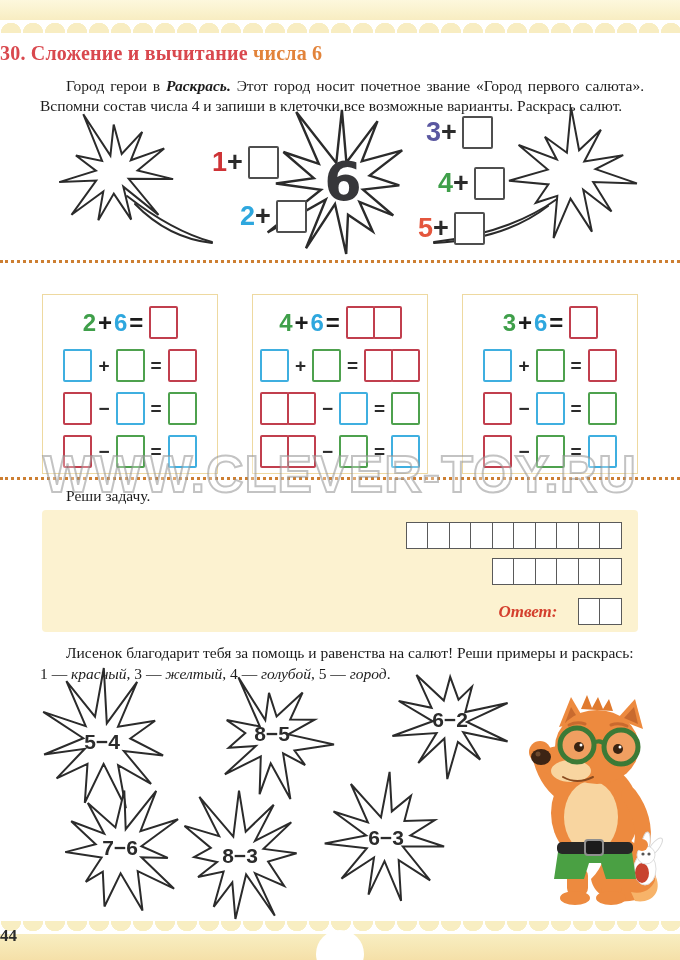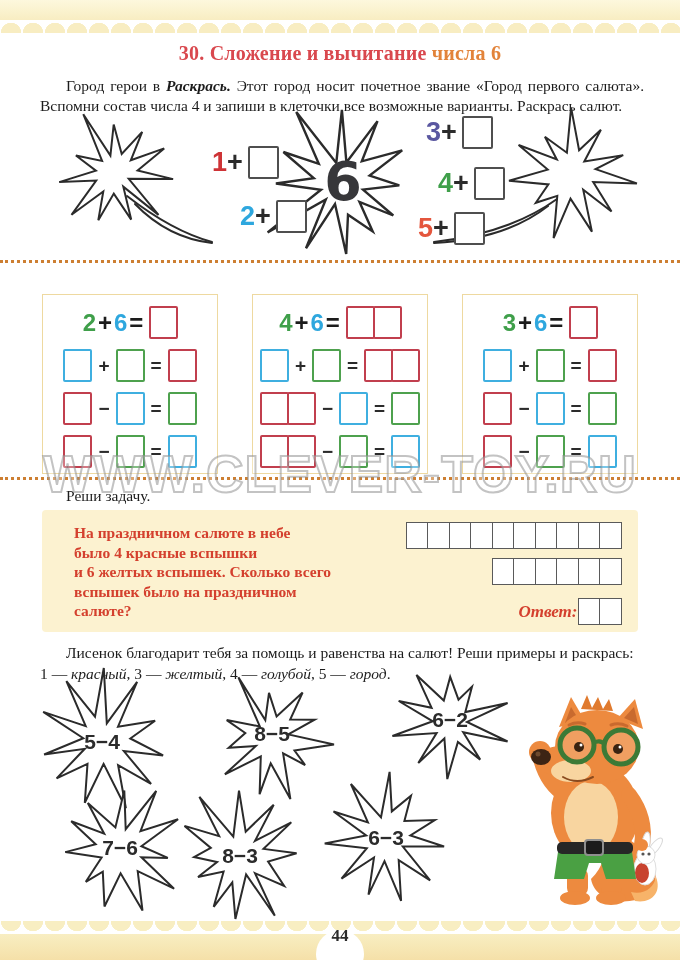--- a/index.html
+++ b/index.html
@@ -11,24 +11,24 @@
   .band-top{position:absolute;top:0;left:0;right:0;height:20px;background:linear-gradient(180deg,#fdf8dd,#f8edc2);z-index:1}
   .band-top::after{content:"";position:absolute;top:20px;left:0;right:0;height:13px;
      background-image:radial-gradient(circle at 11px 13px,#f8edc2 0 10px,transparent 10.5px);
      background-size:22px 13px;background-repeat:repeat-x}
   .band-bottom{position:absolute;bottom:0;left:0;right:0;height:26px;
      background:linear-gradient(180deg,#f8eec2,#f5e0a8);z-index:6}
   .band-bottom::before{content:"";position:absolute;top:-13px;left:0;right:0;height:13px;
      background-image:radial-gradient(circle at 11px 0px,#f8eec2 0 10px,transparent 10.5px);
      background-size:22px 13px;background-repeat:repeat-x}
   .notch{position:absolute;bottom:-18px;left:316px;width:48px;height:48px;border-radius:50%;background:#fff;z-index:7}
-  .pagenum{position:absolute;bottom:14px;left:0;right:0;text-align:center;z-index:8;
+  .pagenum{position:absolute;bottom:14px;left:0;right:0;z-index:8;
      font:bold 17px "Liberation Serif",serif;color:#2b2b2b}
 
-  .title{position:absolute;top:42px;left:0;right:0;text-align:center;
+  .title{position:absolute;top:42px;left:0;right:0;text-align:left;
      font:bold 20px "Liberation Serif",serif;letter-spacing:.2px}
 
   .intro{position:absolute;top:76px;left:40px;width:604px;font-size:15.5px;line-height:20px;
      text-align:justify;text-indent:26px}
 
   .instr{position:absolute;left:40px;width:604px;font-size:15.5px;line-height:20px;text-indent:26px;text-align:justify}
 
   .divider{position:absolute;left:0;right:0;height:0;border-top:3px dotted #cd7f32}
 
   
@@ -58,21 +58,21 @@
 
   
   .problem{position:absolute;top:510px;left:42px;width:596px;height:122px;background:#fcf2d0;border-radius:4px}
   .ptext{position:absolute;left:32px;top:13px;font:bold 15.5px "Liberation Serif",serif;line-height:19.5px}
   .wgrid{position:absolute;display:flex}
   .wcell{display:inline-block;width:23px;height:27px;border:1.5px solid #5a5a5a;background:#fff}
   .wcell+.wcell{margin-left:-1.5px}
   .g1{right:16px;top:12px}
   .g2{right:16px;top:48px}
   .answer{position:absolute;right:16px;top:88px;display:flex;align-items:center}
-  .alabel{font:bold italic 17px "Liberation Serif",serif;margin-right:0}
+  .alabel{font:bold italic 17px "Liberation Serif",serif;margin-right:20px}
 
   .instr4{position:absolute;top:642px;left:40px;width:608px;font-size:15.5px;line-height:21px;
      text-indent:26px;text-align:justify}
   .legend i{font-style:italic}
 
   
   .bstars{left:20px;top:680px}
   .starlbl{font:bold 21px "Liberation Sans",sans-serif;fill:#2b2b2b;text-anchor:middle}
 
   .foxsvg{left:505px;top:695px}
@@ -238,27 +238,20 @@
     </div>
   </div>
 
   <div class="watermark">WWW.CLEVER-TOY.RU</div>
 
   <div class="divider" style="top:477px"></div>
 
   <p class="instr" style="top:486px">Реши задачу.</p>
 
   <div class="problem">
-    <div class="ptext" style="color: rgb(212, 64, 46);">
-      <div>На праздничном салюте в небе</div>
-      <div>было 4 красные вспышки</div>
-      <div>и 6 желтых вспышек. Сколько всего</div>
-      <div>вспышек было на праздничном</div>
-      <div>салюте?</div>
-    </div>
     <div class="wgrid g1">
       <span class="wcell"></span>
         <span class="wcell"></span>
         <span class="wcell"></span>
         <span class="wcell"></span>
         <span class="wcell"></span>
         <span class="wcell"></span>
         <span class="wcell"></span>
         <span class="wcell"></span>
         <span class="wcell"></span>

